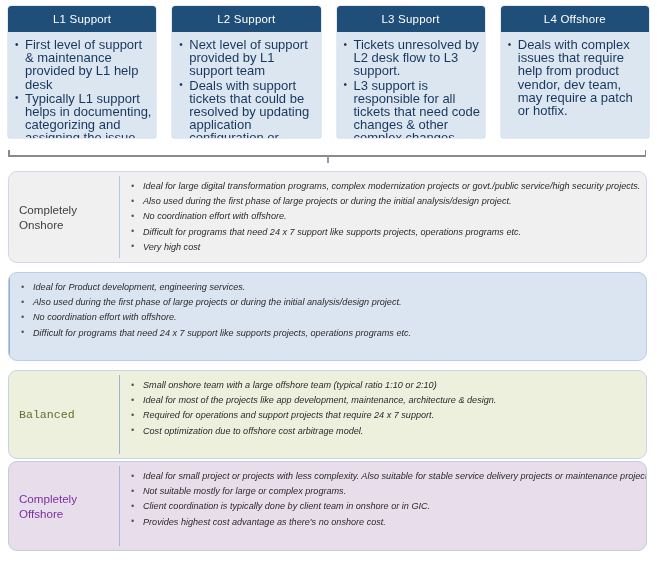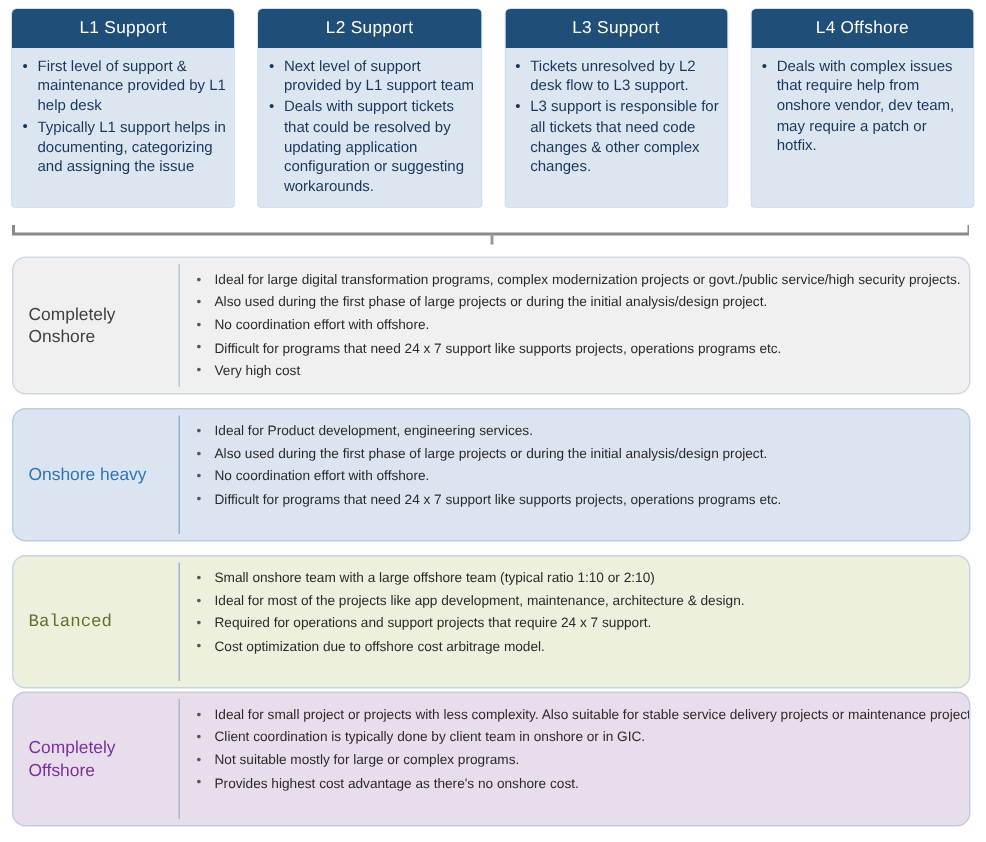--- a/index.html
+++ b/index.html
@@ -40,21 +40,21 @@
   .support-card .card-body{
     flex:1;
     padding:6px 4px 4px 2px;
   }
   .support-card ul{
     margin:0; padding:0; list-style:none;
   }
   .support-card li{
     position:relative;
     color:#17375e;
-    font-size:10px;
+    font-size:13px;
     line-height:13.2px;
     padding-left:15px;
     margin-bottom:1px;
   }
   .support-card li::before{
     content:"\2022";
     position:absolute;
     left:5px; top:-0.5px;
     font-size:10px;
     color:#17375e;
@@ -103,21 +103,21 @@
   }
   .model-row .row-divider{
     flex:0 0 1px;
     width:1px;
     margin:4px 0;
   }
   .model-row .row-content{
     flex:1;
     padding:7px 8px 6px 6px;
   }
-  .model-row ul{margin:0;padding:0;list-style:none;}
+  .model-row ul{margin:0;padding:0;list-style:none;font-style:italic;}
   .model-row li{
     position:relative;
     padding-left:17px;
     font-size:9.1px;
     line-height:15.2px;
     color:#2b2b2b;
     white-space:nowrap;
   }
   .model-row li::before{
     content:"\2022";
@@ -192,21 +192,21 @@
         <li>Tickets unresolved by L2 desk flow to L3 support.</li>
         <li>L3 support is responsible for all tickets that need code changes &amp; other complex changes.</li>
       </ul>
     </div>
   </div>
 
   <div class="support-card">
     <div class="card-head">L4 Offshore</div>
     <div class="card-body">
       <ul>
-        <li>Deals with complex issues that require help from onshore vendor, dev team, may require a patch or hotfix.</li>
+        <li>Deals with complex issues that require help from product vendor, dev team, may require a patch or hotfix.</li>
       </ul>
     </div>
   </div>
 
 </div>
 
 <div id="bracket">
   <div class="bar"></div>
   <div class="tick left"></div>
   <div class="tick mid"></div>
@@ -221,21 +221,20 @@
       <li>Ideal for large digital transformation programs, complex modernization projects or govt./public service/high security projects.</li>
       <li>Also used during the first phase of large projects or during the initial analysis/design project.</li>
       <li>No coordination effort with offshore.</li>
       <li>Difficult for programs that need 24 x 7 support like supports projects, operations programs etc.</li>
       <li>Very high cost</li>
     </ul>
   </div>
 </div>
 
 <div class="model-row" id="row-onshore-heavy">
-  <div class="row-label">Onshore heavy</div>
   <div class="row-divider"></div>
   <div class="row-content">
     <ul>
       <li>Ideal for Product development, engineering services.</li>
       <li>Also used during the first phase of large projects or during the initial analysis/design project.</li>
       <li>No coordination effort with offshore.</li>
       <li>Difficult for programs that need 24 x 7 support like supports projects, operations programs etc.</li>
     </ul>
   </div>
 </div>
@@ -252,18 +251,18 @@
     </ul>
   </div>
 </div>
 
 <div class="model-row" id="row-offshore">
   <div class="row-label">Completely Offshore</div>
   <div class="row-divider"></div>
   <div class="row-content">
     <ul>
       <li>Ideal for small project or projects with less complexity. Also suitable for stable service delivery projects or maintenance projects.</li>
+      <li>Not suitable mostly for large or complex programs.</li>
       <li>Client coordination is typically done by client team in onshore or in GIC.</li>
-      <li>Not suitable mostly for large or complex programs.</li>
       <li>Provides highest cost advantage as there's no onshore cost.</li>
     </ul>
   </div>
 </div>
 
 </body></html>

